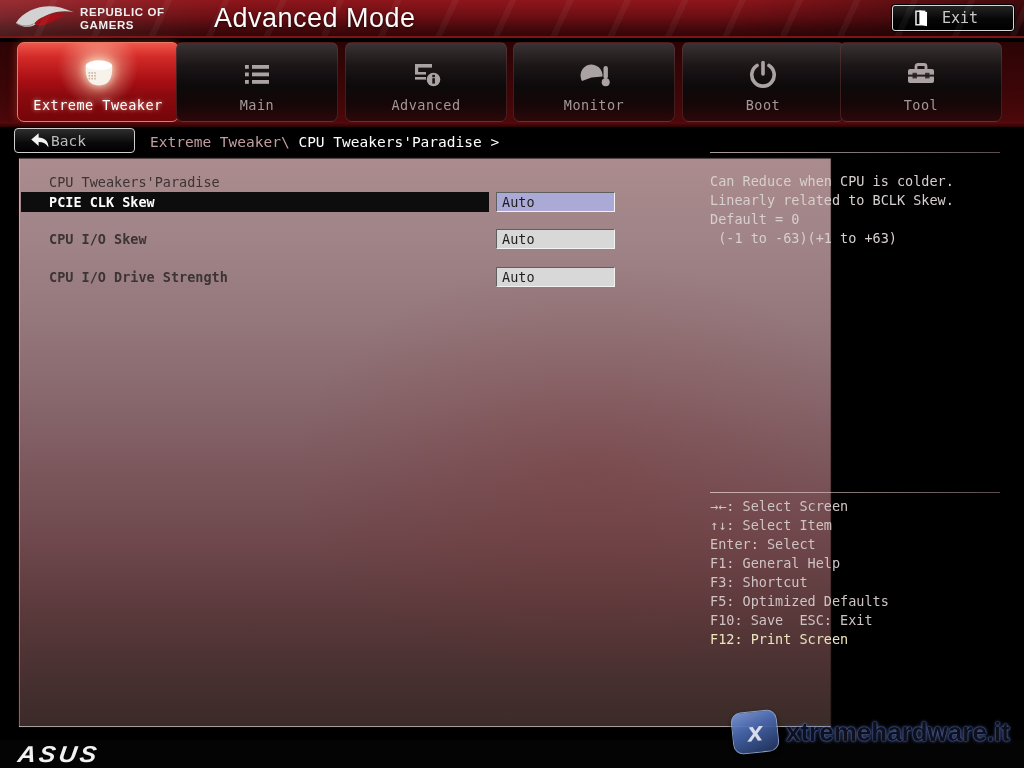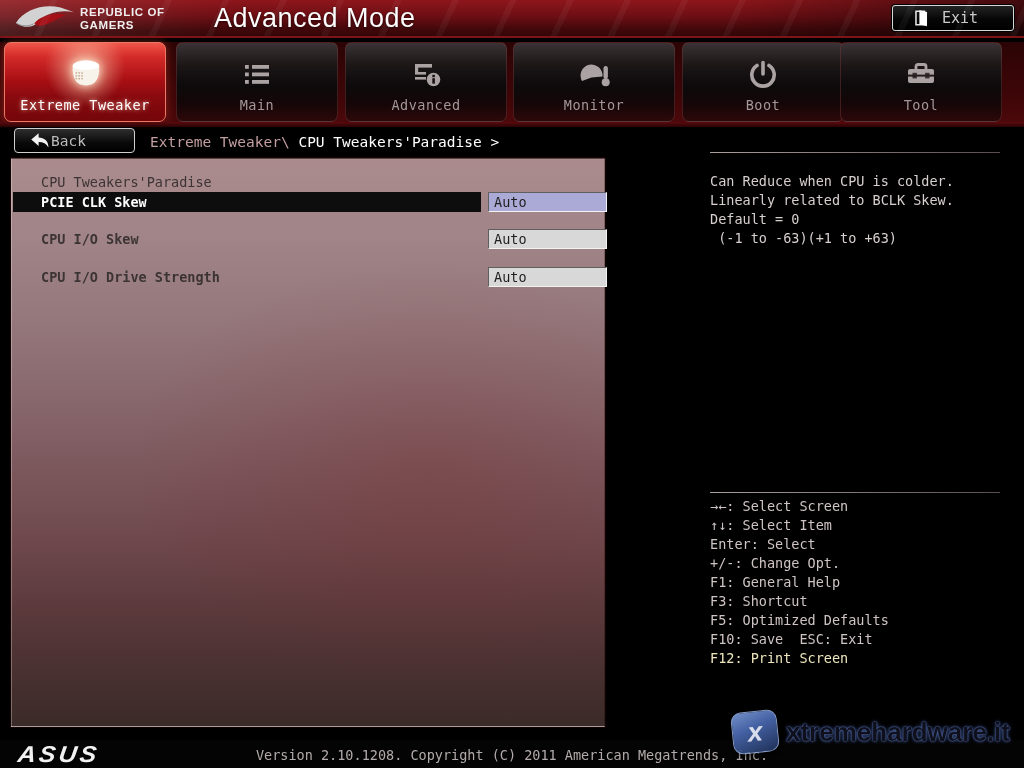--- a/index.html
+++ b/index.html
@@ -53,34 +53,34 @@
   .tab-icon { position:absolute; left:0; right:0; top:14px; height:36px;
     display:flex; justify-content:center; align-items:center; }
   .tab.active {
     background:
       radial-gradient(circle at 50% 30%, rgba(255,225,195,.55), transparent 42%),
       linear-gradient(180deg,#f0564a 0%,#d32a28 18%,#a80f14 48%,#8a0a0f 68%,#740609 100%);
     border:1px solid #e97a66; box-shadow:0 0 10px rgba(220,60,40,.5);
   }
   .tab.active .tab-label { color:#fff; text-shadow:0 0 4px rgba(255,220,200,.8); }
   .tab.active .tab-icon svg { filter:drop-shadow(0 0 5px rgba(255,240,215,.95)) drop-shadow(0 0 10px rgba(255,210,170,.6)); }
-  .t0{left:4px;padding-left:20px;} .t1{left:176px;} .t2{left:345px;} .t3{left:513px;} .t4{left:682px;} .t5{left:840px;text-decoration:underline;}
+  .t0{left:17px;padding-left:20px;} .t1{left:176px;} .t2{left:345px;} .t3{left:513px;} .t4{left:682px;} .t5{left:840px;text-decoration:underline;}
 
   
   .back-btn { position:absolute; left:14px; top:128px; width:121px; height:25px;
     display:flex; align-items:center; gap:0; padding-left:14px;
     background:linear-gradient(180deg,#2e2e2e,#0a0a0a 60%,#000);
     border:1px solid #cfcfcf; border-radius:4px; box-shadow:0 0 0 1px #000;
     color:#bbbbbb; font-size:14.5px; cursor:pointer; }
   .breadcrumb { position:absolute; left:150px; top:134px; font-size:14.5px; white-space:pre; }
   .crumb-parent { color:#c29da0; }
   .crumb-current { color:#ffffff; }
 
   
-  .panel { position:absolute; left:10px; top:157px; width:596px; height:571px;
+  .panel { position:absolute; left:18px; top:157px; width:814px; height:571px;
     background:
       radial-gradient(ellipse 420px 300px at 70% 55%, rgba(120,40,40,.25), transparent 70%),
       linear-gradient(180deg,#ab8b8e 0%,#a08487 14%,#95787c 28%,#88686d 42%,#7b575c 55%,#6d474b 68%,#5a393b 80%,#483030 91%,#3a2b28 100%);
     border:1px solid #150303;
     box-shadow: inset 0 1px 0 rgba(0,0,0,.5), inset 1px 0 0 rgba(255,255,255,.30),
                 inset -1px 0 0 rgba(0,0,0,.25), inset 0 -1px 0 rgba(255,255,255,.55);
   }
   .section-title { position:absolute; left:30px; top:16px; font-size:13.5px; color:#3c3434; }
   .setting-row { position:absolute; left:2px; width:670px; height:20px; cursor:pointer; }
   .r0{top:34px;} .r1{top:71px;} .r2{top:109px;}
@@ -263,31 +263,29 @@
     <div class="help-line">Can Reduce when CPU is colder.</div>
     <div class="help-line">Linearly related to BCLK Skew.</div>
     <div class="help-line">Default = 0</div>
     <div class="help-line"> (-1 to -63)(+1 to +63)</div>
   </div>
   <div class="hr-line line-mid"></div>
   <div class="shortcut-block">
     <div class="shortcut-line">→←: Select Screen</div>
     <div class="shortcut-line">↑↓: Select Item</div>
     <div class="shortcut-line">Enter: Select</div>
-    <div class="shortcut-line">+/-: Change Opt.</div>
     <div class="shortcut-line">F1: General Help</div>
     <div class="shortcut-line">F3: Shortcut</div>
     <div class="shortcut-line">F5: Optimized Defaults</div>
     <div class="shortcut-line">F10: Save  ESC: Exit</div>
     <div class="shortcut-line hl">F12: Print Screen</div>
   </div>
 
   <div class="footer">
     <div class="asus-logo">ASUS</div>
-    <div class="version-text">Version 2.10.1208. Copyright (C) 2011 American Megatrends, Inc.</div>
   </div>
 
   <div class="watermark">
     <div class="wm-badge">x</div>
     <div class="wm-text">xtremehardware.it</div>
   </div>
 
 </div>
 
 </body></html>

